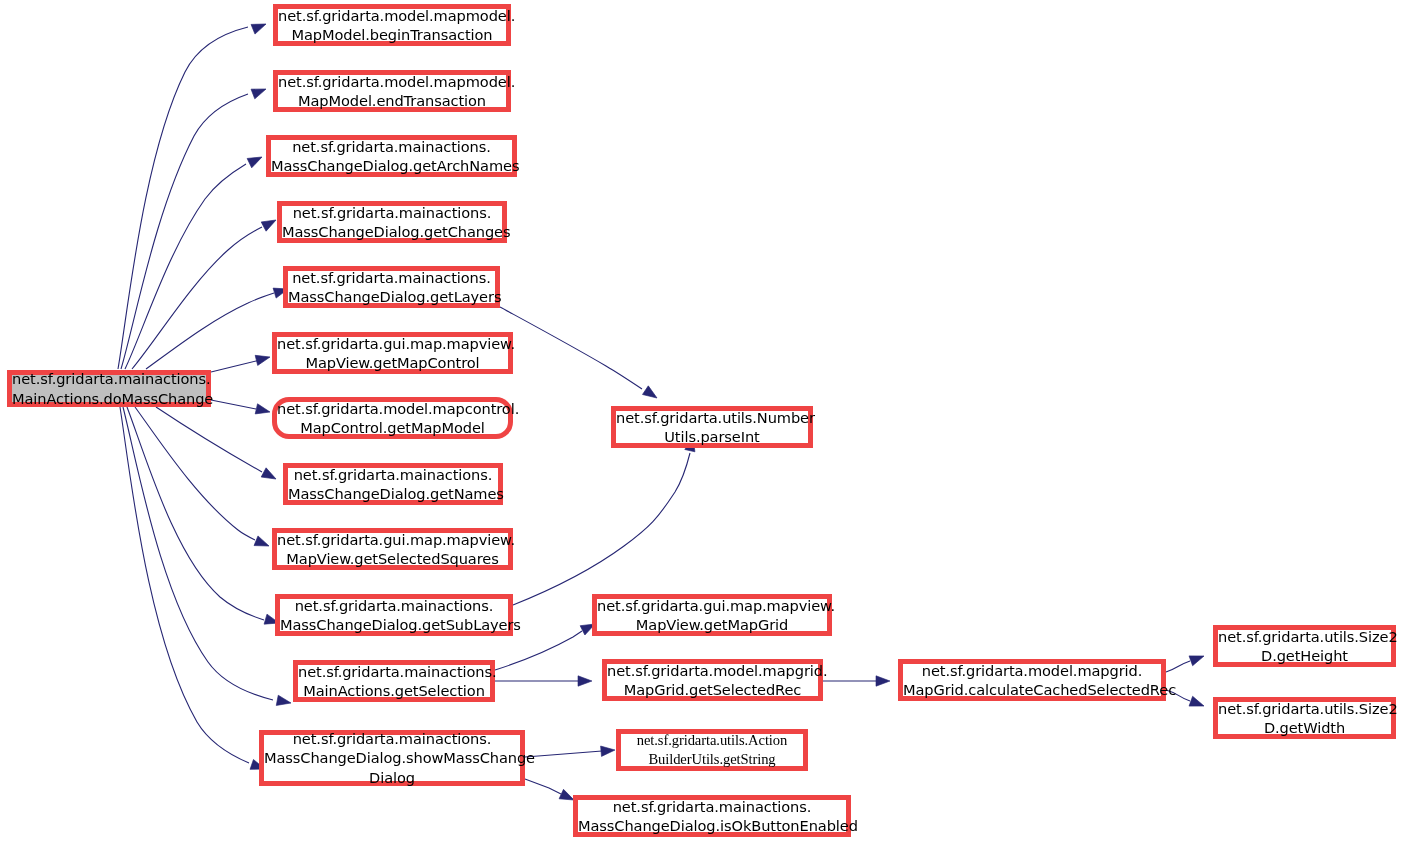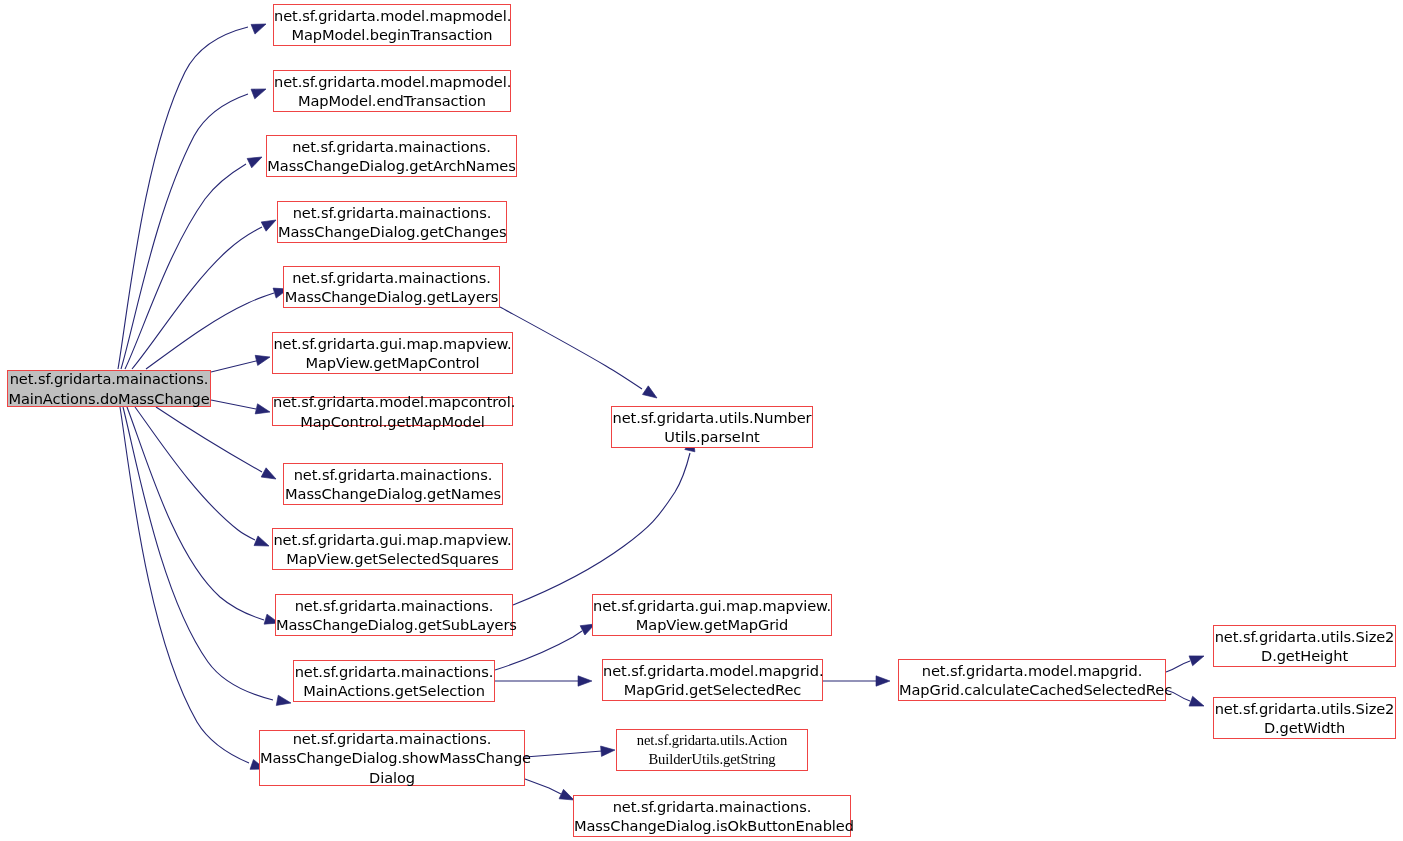--- a/index.html
+++ b/index.html
@@ -19,21 +19,21 @@
     position: absolute;
     left: 0;
     top: 0;
     width: 1403px;
     height: 841px;
   }
   .node-box {
     position: absolute;
     box-sizing: border-box;
     background: #ffffff;
-    border: 1px solid #ef4444;
+    border: 5px solid #ef4444;
     display: flex;
     align-items: center;
     justify-content: center;
     text-align: center;
     color: #000000;
     font-size: 14.6px;
     line-height: 1.32;
     letter-spacing: -0.1px;
     white-space: pre-line;
     z-index: 5;
@@ -106,21 +106,21 @@
       <div class="node-box" style="left: 273px; top: 70px; width: 238px; height: 42px;"><span class="node-label">net.sf.gridarta.model.mapmodel.
 MapModel.endTransaction</span></div>
       <div class="node-box" style="left: 266px; top: 135px; width: 251px; height: 42px;"><span class="node-label">net.sf.gridarta.mainactions.
 MassChangeDialog.getArchNames</span></div>
       <div class="node-box" style="left: 277px; top: 201px; width: 230px; height: 42px;"><span class="node-label">net.sf.gridarta.mainactions.
 MassChangeDialog.getChanges</span></div>
       <div class="node-box" style="left: 283px; top: 266px; width: 217px; height: 42px;"><span class="node-label">net.sf.gridarta.mainactions.
 MassChangeDialog.getLayers</span></div>
       <div class="node-box" style="left: 272px; top: 332px; width: 241px; height: 42px;"><span class="node-label">net.sf.gridarta.gui.map.mapview.
 MapView.getMapControl</span></div>
-      <div class="node-box" style="left: 272px; top: 397px; width: 241px; height: 29px;"><span class="node-label">net.sf.gridarta.model.mapcontrol.
+      <div class="node-box" style="left: 272px; top: 397px; width: 241px; height: 42px; border-radius: 17px;"><span class="node-label">net.sf.gridarta.model.mapcontrol.
 MapControl.getMapModel</span></div>
       <div class="node-box" style="left: 283px; top: 463px; width: 220px; height: 42px;"><span class="node-label">net.sf.gridarta.mainactions.
 MassChangeDialog.getNames</span></div>
       <div class="node-box" style="left: 272px; top: 528px; width: 241px; height: 42px;"><span class="node-label">net.sf.gridarta.gui.map.mapview.
 MapView.getSelectedSquares</span></div>
       <div class="node-box" style="left: 275px; top: 594px; width: 238px; height: 42px;"><span class="node-label">net.sf.gridarta.mainactions.
 MassChangeDialog.getSubLayers</span></div>
       <div class="node-box" style="left: 293px; top: 660px; width: 202px; height: 42px;"><span class="node-label">net.sf.gridarta.mainactions.
 MainActions.getSelection</span></div>
       <div class="node-box" style="left: 259px; top: 730px; width: 266px; height: 56px;"><span class="node-label">net.sf.gridarta.mainactions.

